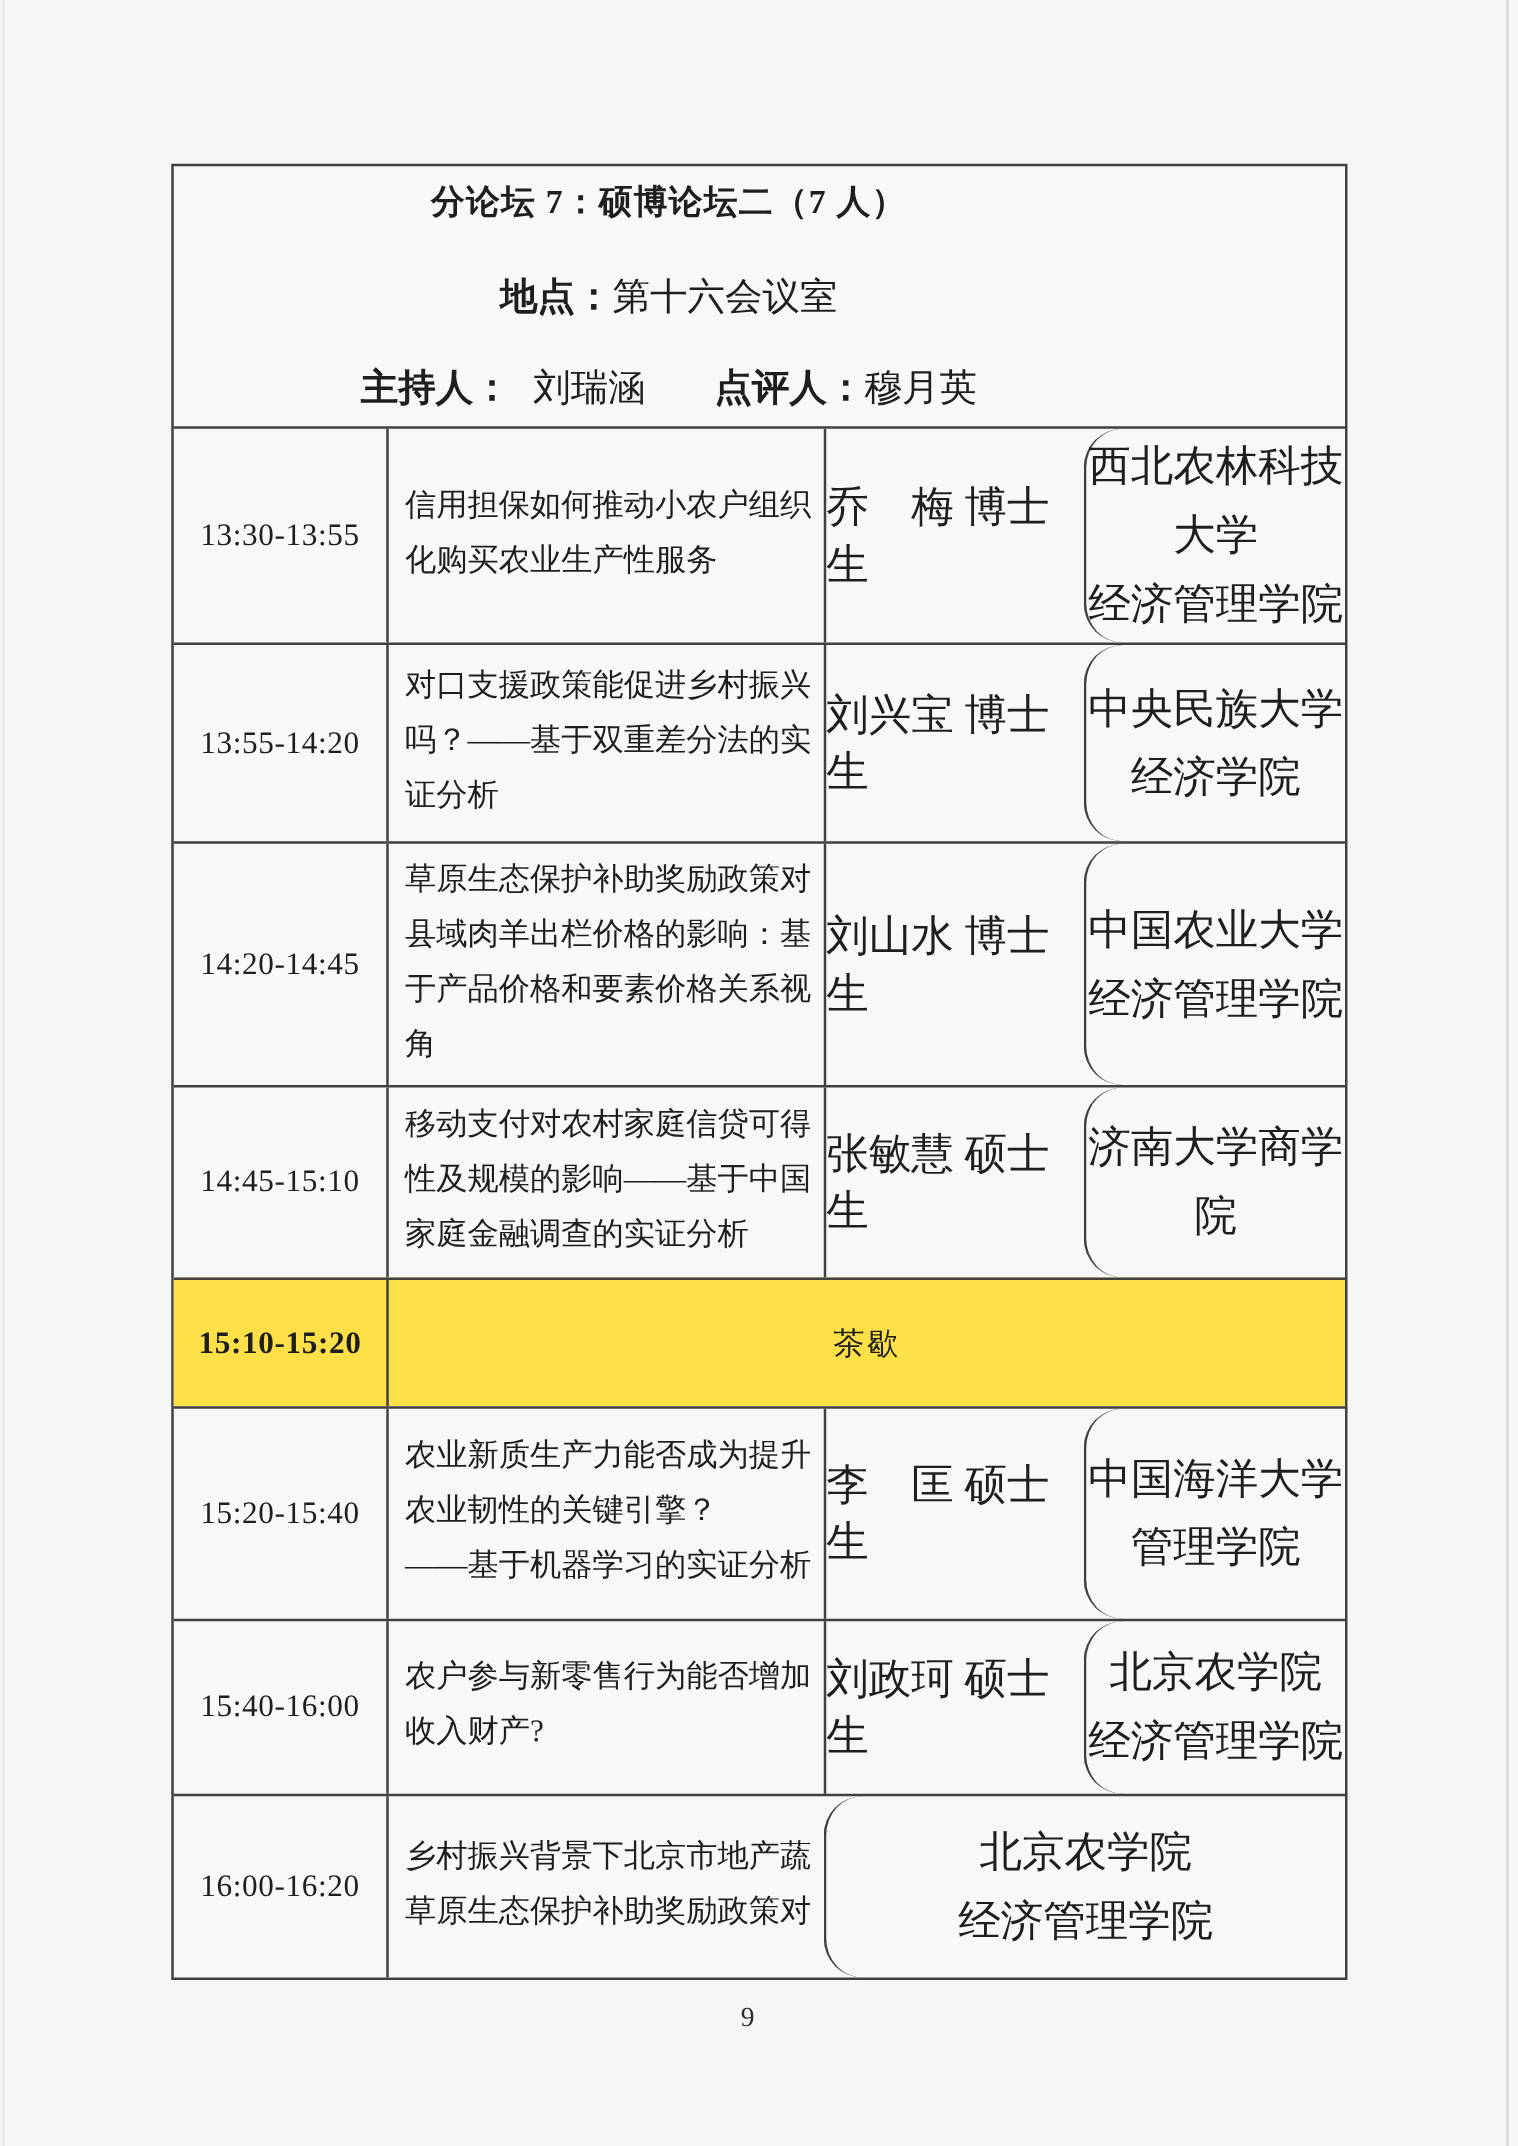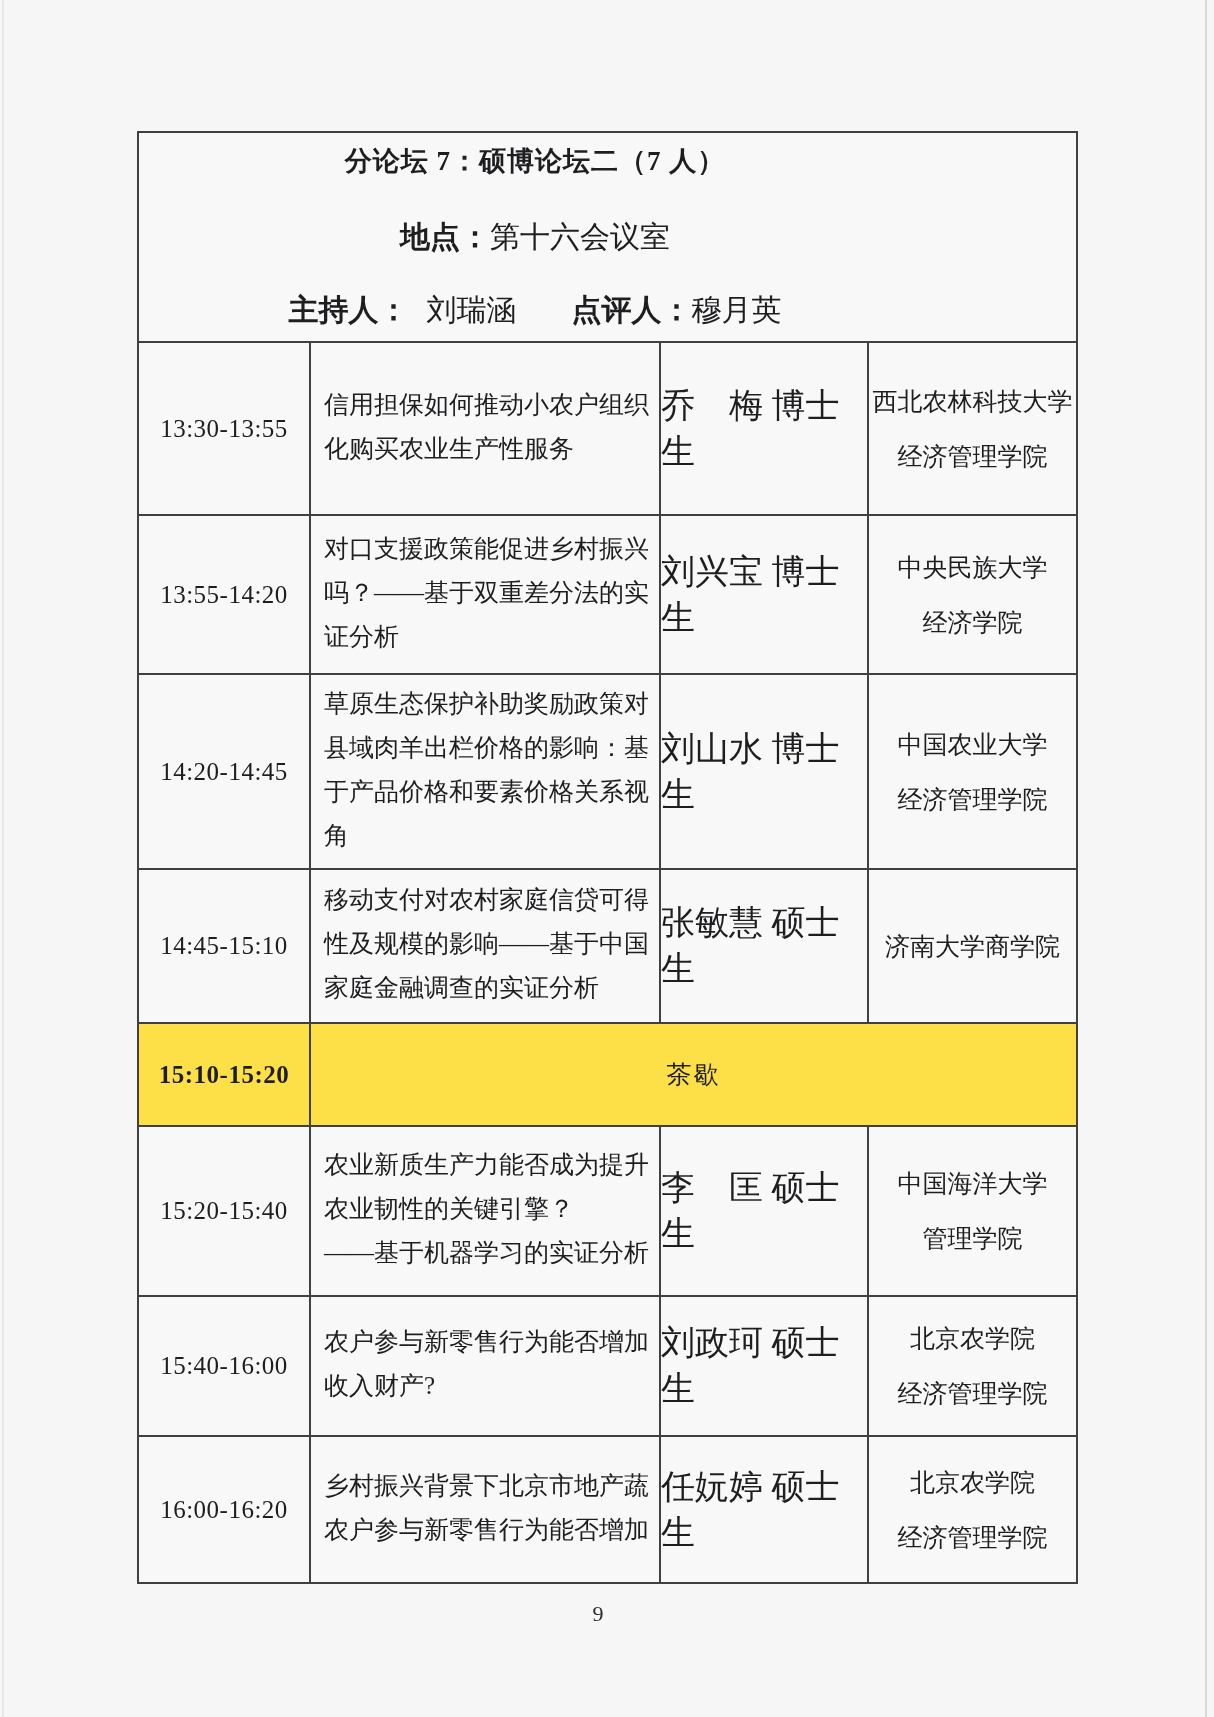--- a/index.html
+++ b/index.html
@@ -51,22 +51,22 @@
     white-space:pre-line;text-align:left;
   }
   .presenter-cell{
     width:208px;flex:0 0 208px;
     display:flex;align-items:center;justify-content:center;
     font-size:34px;
   }
   .affil-cell{
     flex:1 1 auto;
     display:flex;flex-direction:column;justify-content:center;align-items:center;
-    font-size:25px;line-height:55px;
-    white-space:pre-line;text-align:center;
+    font-size:34px;line-height:55px;
+    white-space:pre-line;text-align:center;border-radius:31px;
   }
   .r1{height:173px;} .r2{height:159px;} .r3{height:195px;} .r4{height:154px;}
   .r5{height:170px;} .r6{height:140px;} .r7{height:147px;}
 
   
   .break-row{height:103px;background:#fde047;}
   .break-row .time-cell{font-weight:bold;}
   .break-label-cell{
     flex:1 1 auto;display:flex;align-items:center;justify-content:center;
     font-size:25px;font-weight:normal;letter-spacing:2px;
@@ -154,21 +154,20 @@
     <div class="cell topic-cell">农户参与新零售行为能否增加
 收入财产?</div>
     <div class="cell presenter-cell">刘政珂 硕士生</div>
     <div class="cell affil-cell">北京农学院
 经济管理学院</div>
   </div>
 
   <div class="row r7">
     <div class="cell time-cell">16:00-16:20</div>
     <div class="cell topic-cell">乡村振兴背景下北京市地产蔬
-农户参与新零售行为能否增加</div>
-    <div class="cell presenter-cell">任妧婷 硕士生</div>
+草原生态保护补助奖励政策对</div>
     <div class="cell affil-cell">北京农学院
 经济管理学院</div>
   </div>
 
 </div>
 
 <div class="page-number">9</div>
 
 </body></html>

